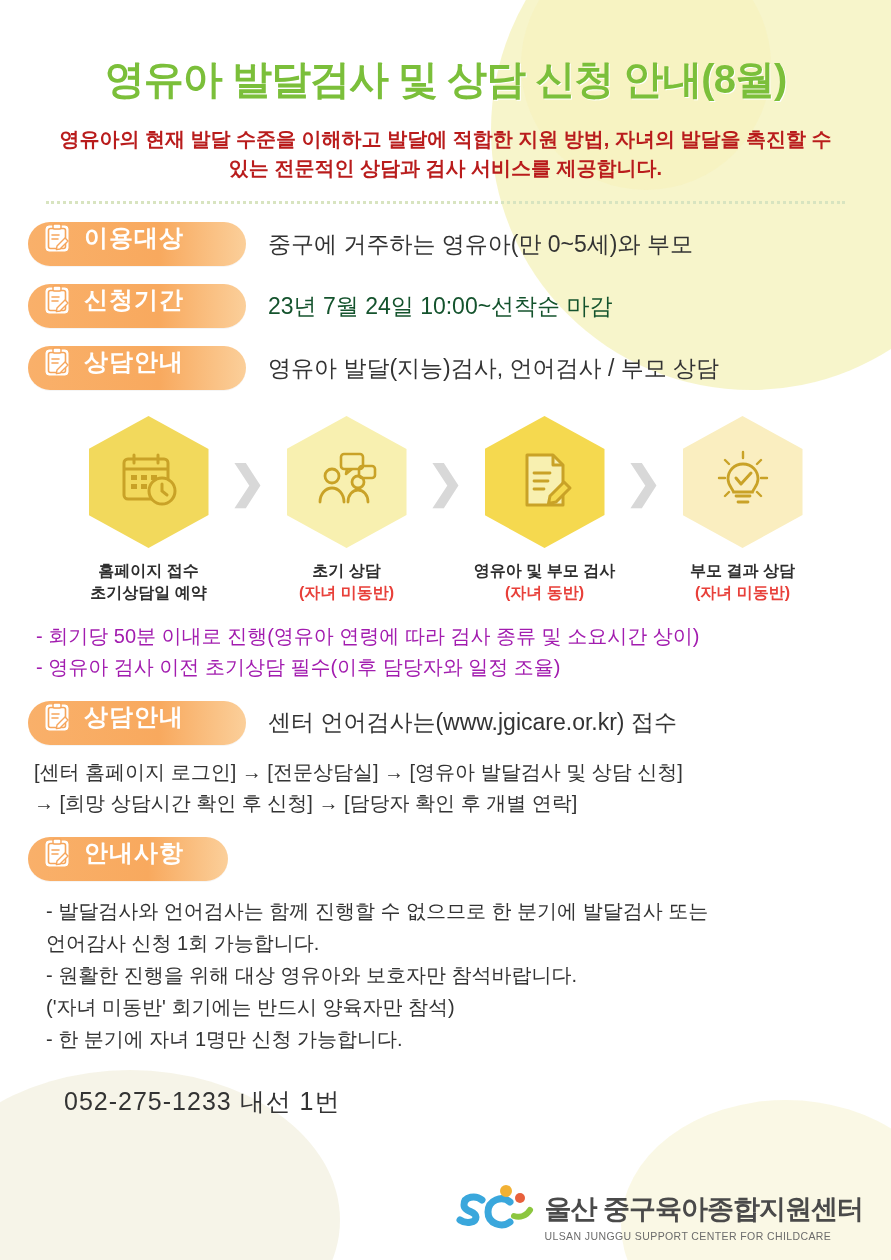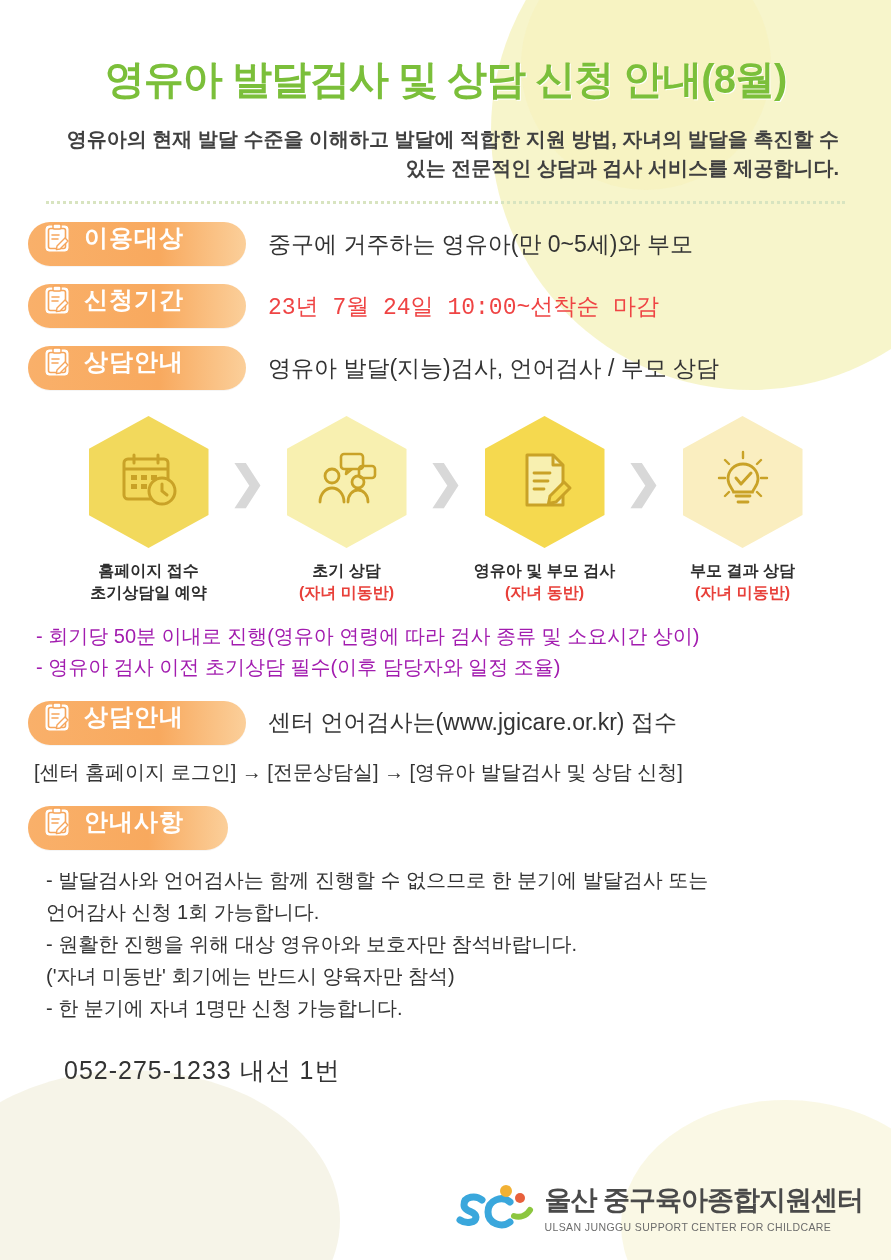--- a/index.html
+++ b/index.html
@@ -54,25 +54,25 @@
     margin-top: 52px;
     text-align: center;
     font-size: 40px;
     font-weight: bold;
     color: #7bbf3a;
     letter-spacing: -1px;
     text-shadow: 1px 1px 0 #ffffff;
   }
   .subtitle {
     margin-top: 18px;
-    text-align: right;
+    text-align: center;
     font-size: 20px;
     font-weight: bold;
     line-height: 1.45;
-    color: #404040;
+    color: #b91c1c;
     padding: 0 24px;
   }
   .dotline {
     margin: 18px 18px 0 18px;
     border-top: 3px dotted #d8e4c0;
   }
 
   
   .row { display: flex; align-items: center; margin-top: 18px; }
   .pill {
@@ -94,21 +94,21 @@
   .clipboard {
     width: 28px; height: 30px;
     position: relative; flex: 0 0 auto;
   }
   .clipboard svg { display: block; }
   .row-text {
     margin-left: 22px;
     font-size: 23px;
     color: #333;
   }
-  .row-text.orange { color: #ef4444; font-family: Liberation Mono, monospace; }
+  .row-text.orange { color: #14532d; }
 
   
   .flow {
     display: flex; align-items: flex-start; justify-content: center;
     margin-top: 26px;
   }
   .step { width: 150px; text-align: center; }
   .hexwrap { display:flex; justify-content:center; }
   .hex {
     width: 120px; height: 132px;
@@ -139,21 +139,21 @@
 
   .notice { margin-top: 14px; font-size: 20px; color: #333; line-height: 1.6; padding-left: 18px; }
   .notice div { }
 
   .contact-row { display: flex; align-items: center; margin-top: 30px; }
   .contact-num { margin-left: 36px; font-size: 25px; color: #333; letter-spacing: 1px; }
 
   
   .footer {
     position: absolute; right: 28px; bottom: 18px;
-    display: flex; align-items: flex-start; z-index: 4;
+    display: flex; align-items: flex-end; z-index: 4;
   }
   .logo-mark { position: relative; width: 96px; height: 60px; }
   .logo-text-kr { font-size: 27px; font-weight: bold; color: #4a4a4a; letter-spacing: -1px; }
   .logo-text-en { font-size: 10.5px; color: #6b6b6b; letter-spacing: .4px; margin-top: 3px; }
 </style>
 </head>
 <body>
 
 <div id="poster">
   <div class="blob-yellow"></div>
@@ -323,20 +323,21 @@
             <path d="M13 23l8-8 3 3-8 8-3.6.6z" fill="#ffffff" stroke="#f6a55b" stroke-width="1.4" stroke-linejoin="round"></path>
           </svg>
         </span>
         <span class="pill-label">상담안내</span>
       </div>
       <div class="row-text">센터 언어검사는(www.jgicare.or.kr) 접수</div>
     </div>
 
     <div class="flowtext">
       <div>[센터 홈페이지 로그인] → [전문상담실] → [영유아 발달검사 및 상담 신청]</div>
+      <div>→ [희망 상담시간 확인 후 신청] → [담당자 확인 후 개별 연락]</div>
     </div>
 
     <div class="row">
       <div class="pill mid">
         <span class="clipboard">
           <svg width="28" height="30" viewBox="0 0 28 30">
             <rect x="2" y="3" width="22" height="25" rx="3" fill="#ffffff" stroke="#ffffff"></rect>
             <rect x="4.5" y="5.5" width="17" height="20" rx="2" fill="none" stroke="#f6a55b" stroke-width="1.6"></rect>
             <rect x="9" y="1" width="8" height="5" rx="1.5" fill="#ffffff" stroke="#f6a55b" stroke-width="1.4"></rect>
             <path d="M8 12h7M8 16h6" stroke="#f6a55b" stroke-width="1.6" stroke-linecap="round"></path>

